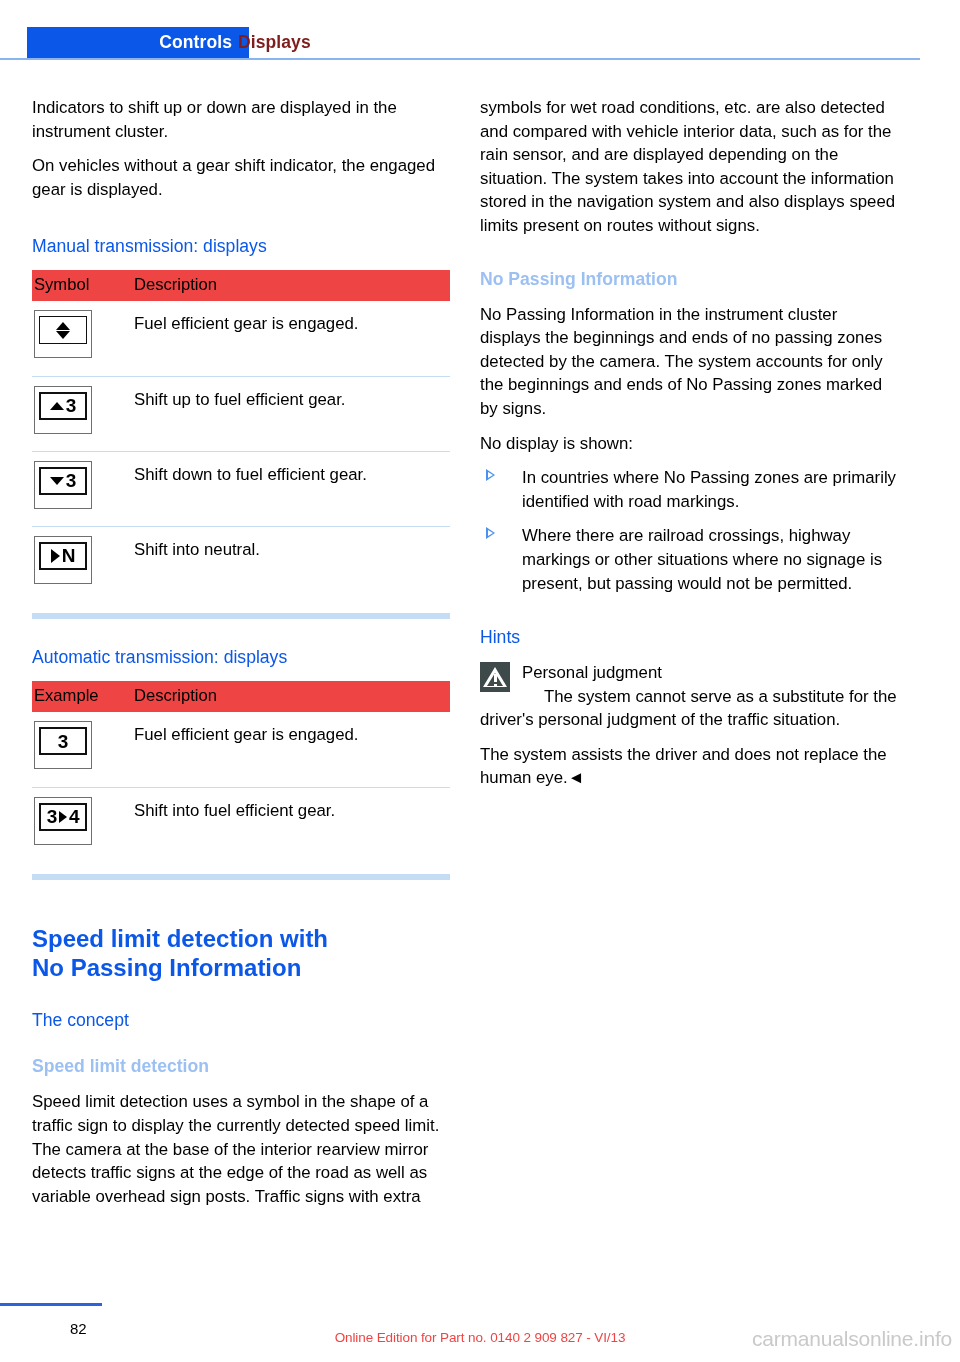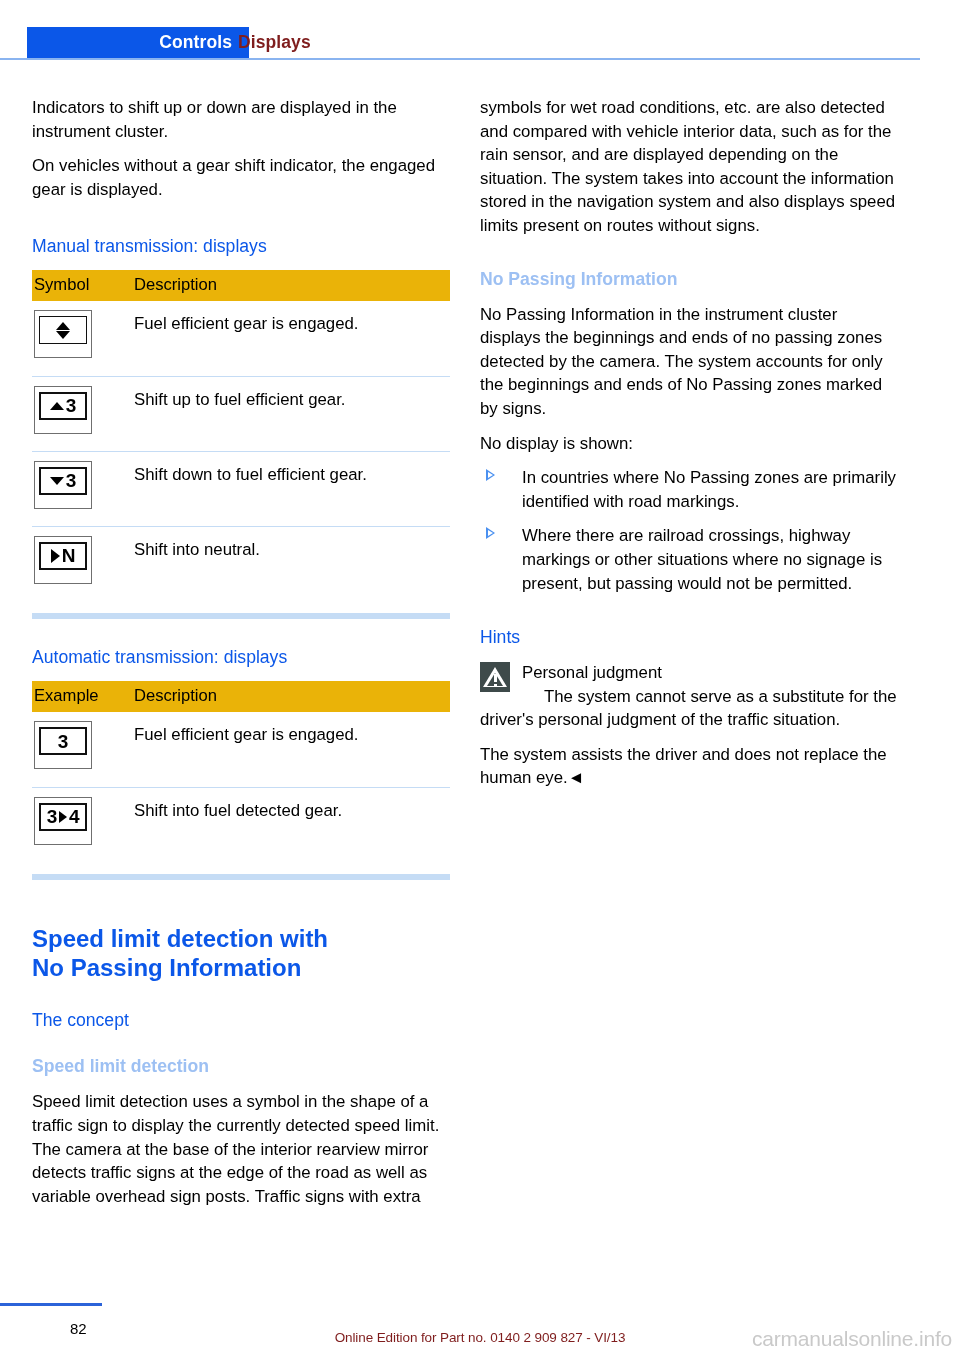--- a/index.html
+++ b/index.html
@@ -104,21 +104,21 @@
   .sp-30 { height: 30px; }
   .sp-44 { height: 44px; }
 
   
   table.sym-table {
     width: 418px;
     border-collapse: collapse;
     table-layout: fixed;
   }
   table.sym-table thead th {
-    background: #eab308;
+    background: #ef4444;
     font-size: 16.6px;
     font-weight: normal;
     text-align: left;
     padding: 5px 0 6px 0;
     color: #000;
   }
   table.sym-table thead th.c1 { width: 92px; padding-left: 2px; }
   table.sym-table thead th.c2 { padding-left: 10px; }
   table.sym-table tbody td {
     border-top: 1px solid #c5dcf5;
@@ -308,21 +308,21 @@
     font-size: 15px;
     color: #000;
   }
   .footer-note {
     position: absolute;
     left: 0;
     top: 1330px;
     width: 960px;
     text-align: center;
     font-size: 13.5px;
-    color: #7f1d1d;
+    color: #ef4444;
     letter-spacing: -0.1px;
   }
   .watermark {
     position: absolute;
     right: 8px;
     top: 1327px;
     font-size: 21px;
     color: #c9c9c9;
     letter-spacing: -0.2px;
   }
@@ -430,21 +430,21 @@
       <tr>
         <td class="c1">
           <div class="sym">
             <div class="inner">
               <span>3</span>
               <span class="tri-right sm"></span>
               <span>4</span>
             </div>
           </div>
         </td>
-        <td class="c2">Shift into fuel detected gear.</td>
+        <td class="c2">Shift into fuel efficient gear.</td>
       </tr>
     </tbody>
   </table>
 
   <div class="sp-12"></div>
   <div class="sep-bar"></div>
   <div class="sp-44"></div>
 
   <h2 class="h-main">Speed limit detection with</h2>
   <h2 class="h-main">No Passing Information</h2>

